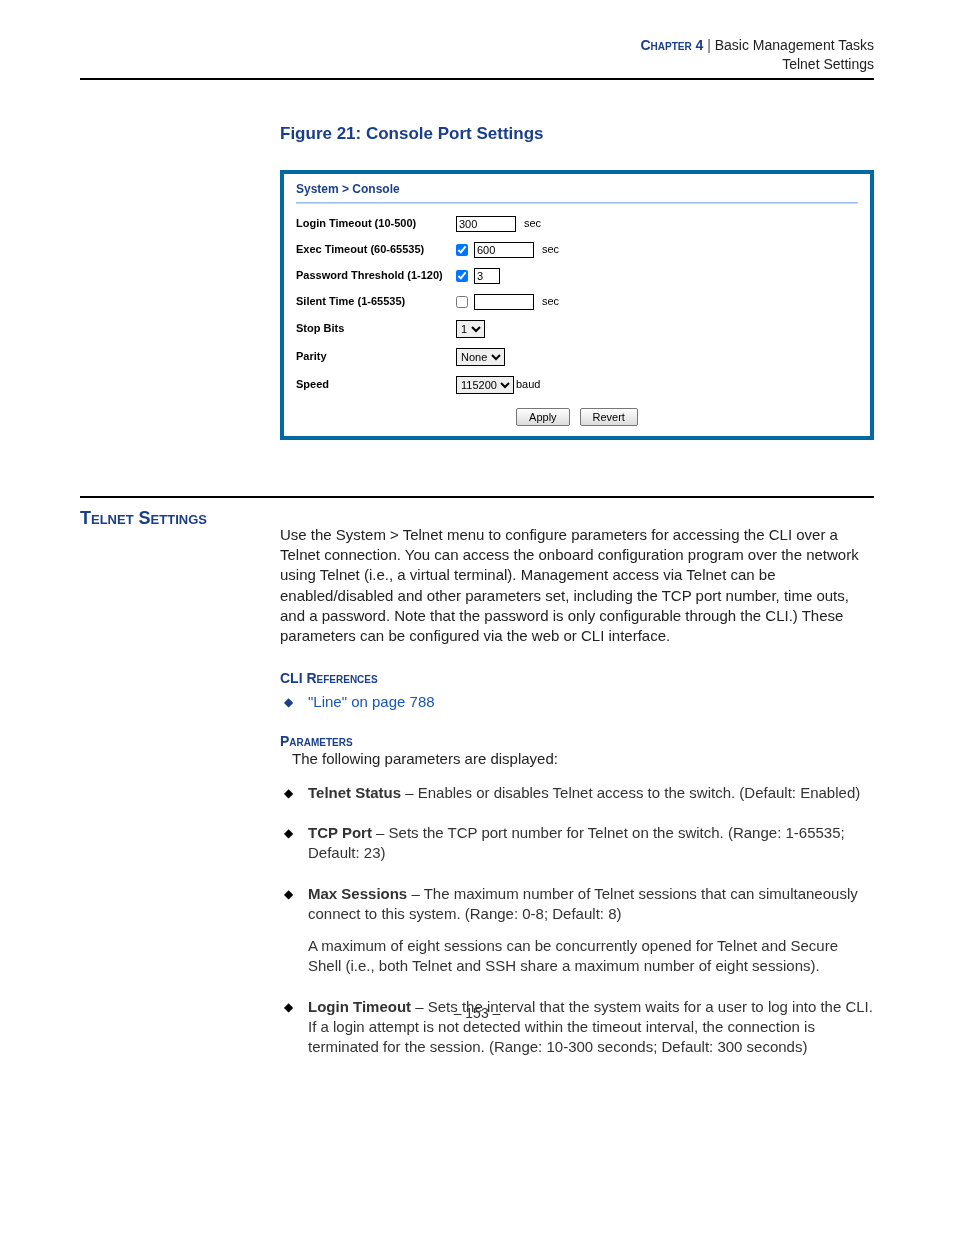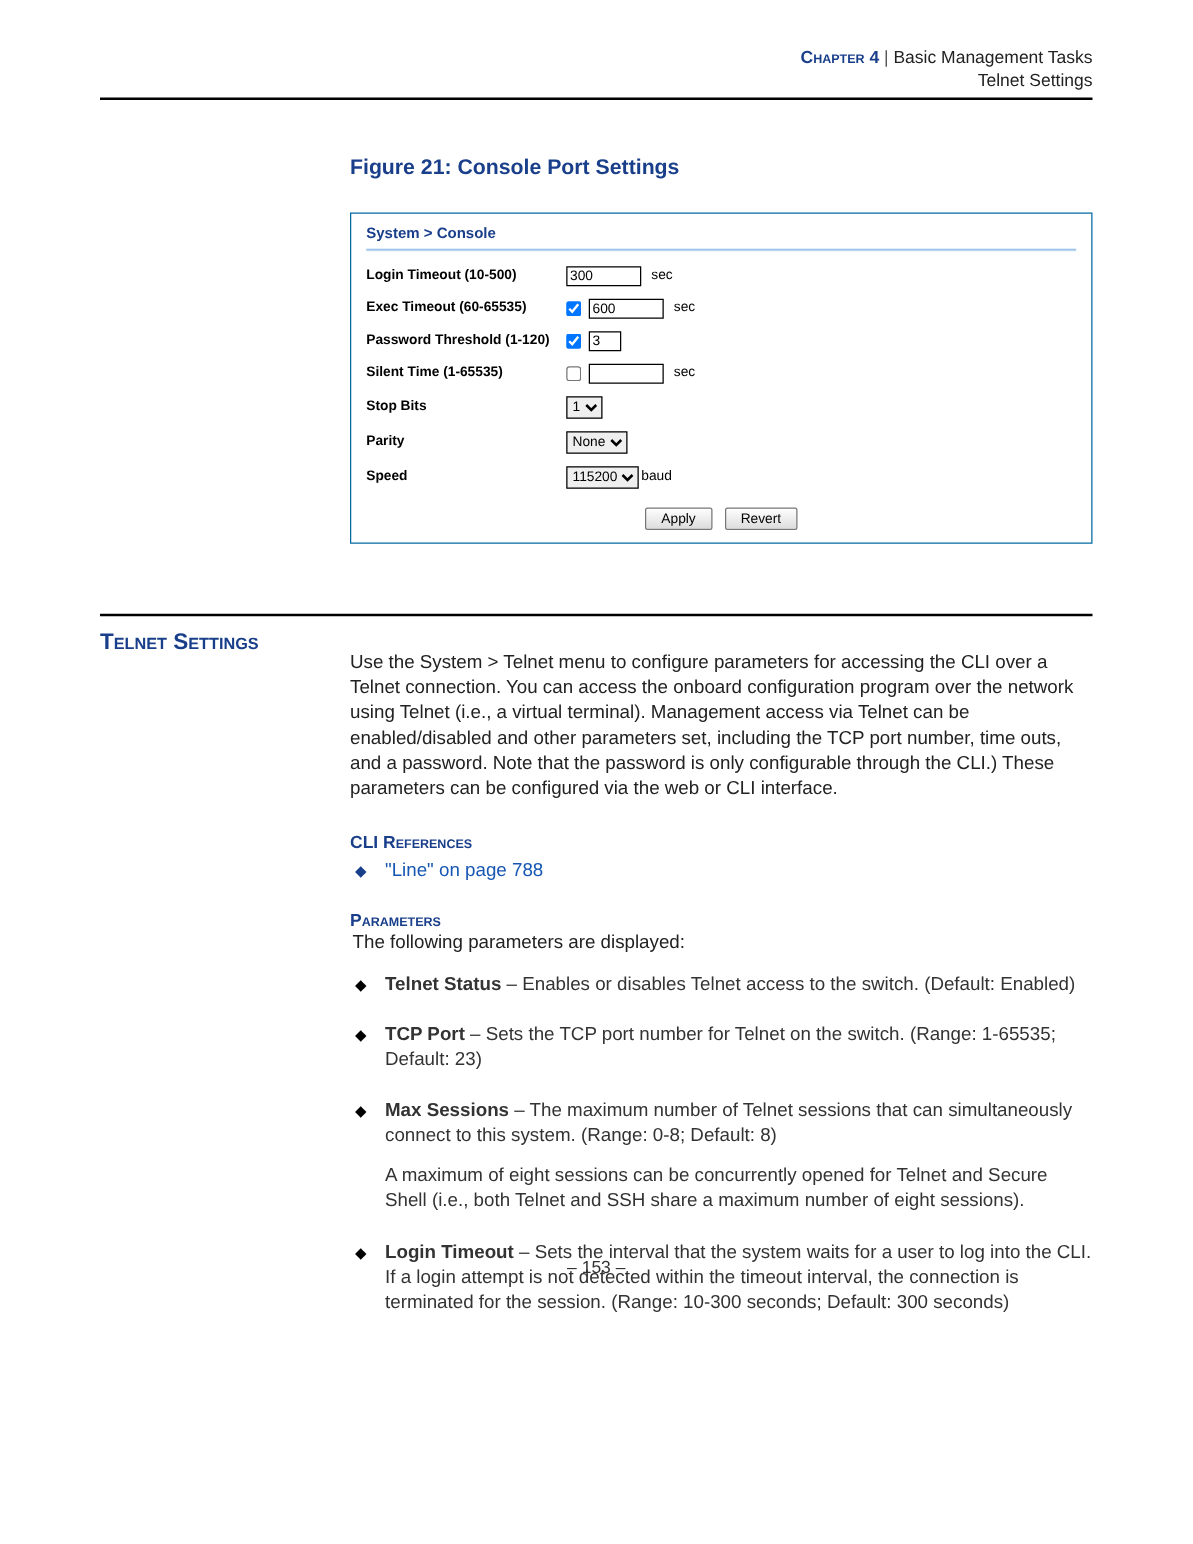--- a/index.html
+++ b/index.html
@@ -37,21 +37,21 @@
   }
   .content-block { margin-left: 200px; }
   .figure-caption {
     color: #1a3f8a;
     font-weight: bold;
     font-size: 17px;
     margin-bottom: 26px;
   }
   
   .figure-panel {
-    border: 1px solid #0369a1;
+    border: 4px solid #0369a1;
     padding: 8px 12px 10px 12px;
     background: #fff;
     font-family: Arial, sans-serif;
   }
   .breadcrumb {
     color: #1a3f8a;
     font-weight: bold;
     font-size: 12px;
     padding-bottom: 6px;
   }
@@ -244,21 +244,21 @@
 
   <div class="content-block" style="margin-top:-4px">
     <p class="para">Use the System &gt; Telnet menu to configure parameters for accessing the CLI over a Telnet connection. You can access the onboard configuration program over the network using Telnet (i.e., a virtual terminal). Management access via Telnet can be enabled/disabled and other parameters set, including the TCP port number, time outs, and a password. Note that the password is only configurable through the CLI.) These parameters can be configured via the web or CLI interface.</p>
 
     <div class="subhead">CLI References</div>
     <div class="bullet-line">
       <span class="xref">"Line" on page 788</span>
     </div>
 
     <div class="subhead">Parameters</div>
-    <p class="para" style="margin:0 0 14px 2px">The following parameters are displayed:</p>
+    <p class="para" style="margin:0 0 14px 12px">The following parameters are displayed:</p>
 
     <div class="bullet-line black">
       <span class="bold">Telnet Status</span><span> – Enables or disables Telnet access to the switch. (Default: Enabled)</span>
     </div>
 
     <div class="bullet-line black">
       <span class="bold">TCP Port</span><span> – Sets the TCP port number for Telnet on the switch. (Range: 1-65535; Default: 23)</span>
     </div>
 
     <div class="bullet-line black">

